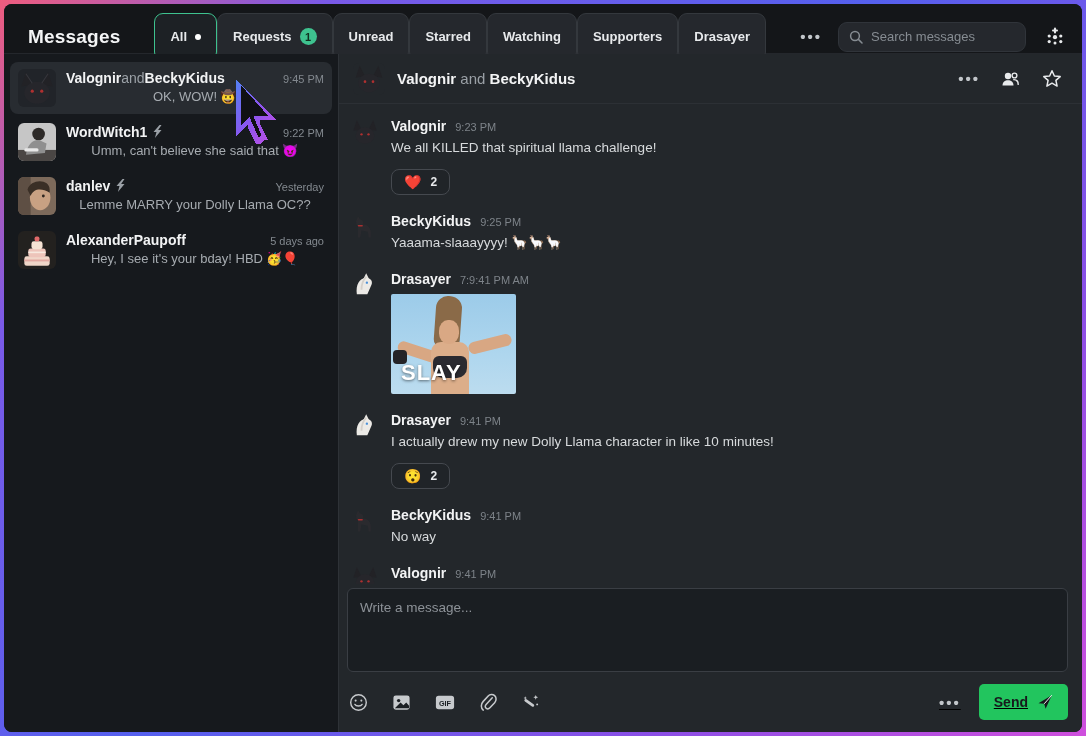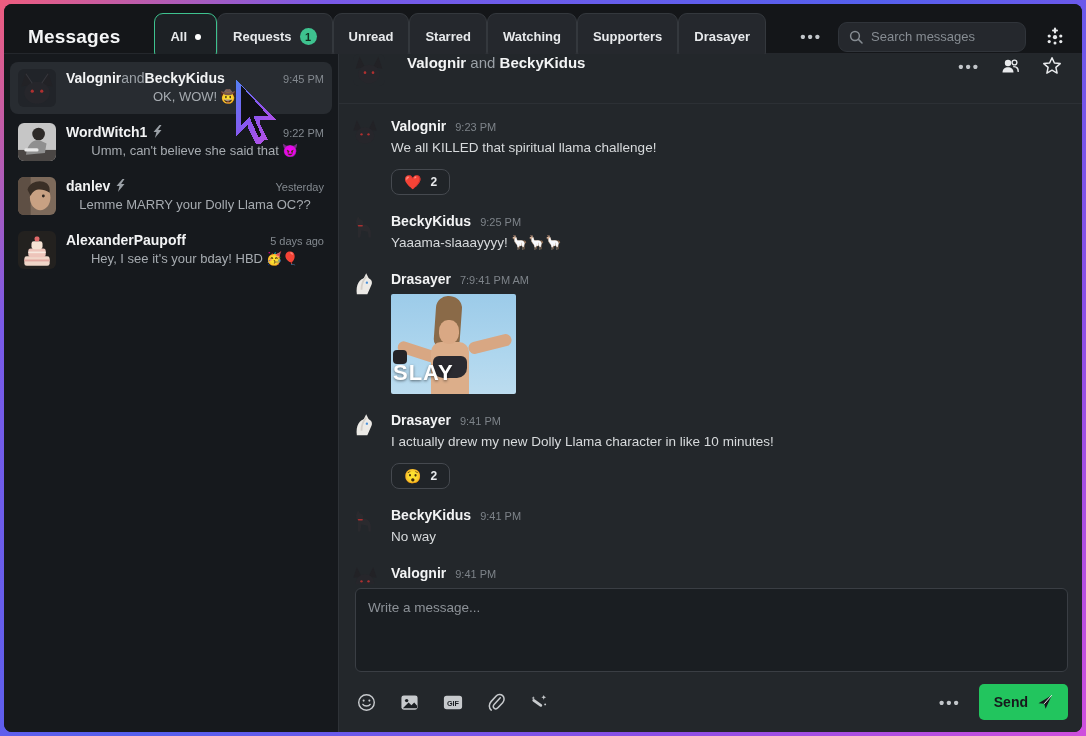--- a/index.html
+++ b/index.html
@@ -37,21 +37,21 @@
   .conv-main { flex:1; min-width:0; padding-top:1px; }
   .conv-top { display:flex; align-items:baseline; }
   .conv-name { font-size:14px; font-weight:700; color:#f2f3f4; white-space:nowrap; }
   .conv-sep { font-size:14px; color:#9aa0a6; font-weight:400; }
   .conv-time { margin-left:auto; font-size:11px; color:#83898f; padding-left:8px; white-space:nowrap; }
   .conv-preview { font-size:13px; color:#a6abb0; margin-top:3px; white-space:nowrap; overflow:hidden; text-overflow:ellipsis;text-align:center; }
   .vbadge { margin-left:5px; position:relative; top:1px; }
 
   
   .chat { flex:1; background:#23272b; border-left:1px solid #2e3237; display:flex; flex-direction:column; min-width:0; }
-  .chat-header { height:50px; flex:0 0 50px; display:flex; align-items:flex-start; gap:22px;
+  .chat-header { height:50px; flex:0 0 50px; display:flex; align-items:center; gap:12px;
     padding:0 18px 0 14px; border-bottom:1px solid #2c3035; }
   .chat-avatar { width:32px; height:32px; border-radius:6px; overflow:hidden; flex:0 0 32px; }
   .chat-title { font-size:15px; font-weight:700; color:#f3f4f5; }
   .chat-title .conv-sep { font-size:15px; }
   .chat-header-right { margin-left:auto; display:flex; align-items:center; gap:18px; }
   .icon-btn { background:none; border:none; cursor:pointer; display:inline-flex; align-items:center; justify-content:center; padding:2px; }
 
   .messages { flex:1; overflow:hidden; padding:14px 18px 8px 12px; }
   .msg { display:flex; gap:12px; margin-bottom:18px; }
   .msg-avatar { width:28px; height:28px; flex:0 0 28px; border-radius:5px; overflow:hidden; }
@@ -69,29 +69,29 @@
 
   .gif-image { width:125px; height:100px; margin-top:7px; border-radius:2px; position:relative; overflow:hidden;
     background:linear-gradient(180deg,#9ccbe9 0%,#aed6ee 60%,#bcdcef 100%); cursor:pointer; }
   .gif-image .fig-hair { position:absolute; left:44px; top:2px; width:26px; height:52px; background:#8a6a48; border-radius:12px 12px 8px 8px; transform:rotate(4deg); }
   .gif-image .fig-face { position:absolute; left:48px; top:26px; width:20px; height:24px; background:#d9a884; border-radius:45%; }
   .gif-image .fig-torso { position:absolute; left:40px; top:48px; width:38px; height:52px; background:#dcae8a; border-radius:10px 10px 0 0; }
   .gif-image .fig-bra { position:absolute; left:42px; top:62px; width:34px; height:22px; background:#2a2a30; border-radius:6px 6px 10px 10px; }
   .gif-image .fig-arm-l { position:absolute; left:6px; top:52px; width:42px; height:12px; background:#d8a783; border-radius:8px; transform:rotate(18deg); }
   .gif-image .fig-arm-r { position:absolute; right:4px; top:44px; width:44px; height:12px; background:#d8a783; border-radius:8px; transform:rotate(-14deg); }
   .gif-image .fig-glove { position:absolute; left:2px; top:56px; width:14px; height:14px; background:#242428; border-radius:4px; }
-  .gif-label { position:absolute; left:2px; bottom:8px; color:#ffffff; font-weight:700; font-size:22px;
+  .gif-label { position:absolute; left:10px; bottom:8px; color:#ffffff; font-weight:700; font-size:22px;
     letter-spacing:1px; text-shadow:0 1px 3px rgba(0,0,0,.55); font-family:"Liberation Sans",sans-serif;margin-top:28px; }
 
   
-  .composer { flex:0 0 140px; padding:4px 14px 12px 16px; display:flex; flex-direction:column; }
+  .composer { flex:0 0 140px; padding:4px 14px 12px 8px; display:flex; flex-direction:column; }
   .composer textarea { width:100%; height:84px; resize:none; background:#1a1e22; border:1px solid #3a3e44;
     border-radius:6px; padding:11px 12px; color:#d7dadc; font-size:13.5px; font-family:"Liberation Sans",sans-serif; outline:none; }
   .composer textarea::placeholder { color:#8d9298; }
-  .composer-toolbar { display:flex; align-items:center; gap:20px; margin-top:12px; }
+  .composer-toolbar { display:flex; align-items:center; gap:20px; margin-top:12px;text-decoration:underline; }
   .composer-right { margin-left:auto; display:flex; align-items:center; gap:18px; }
   .btn-send { background:#22c55e; color:#17191c; border:none; border-radius:5px; height:36px; padding:0 15px;
     font-size:14px; font-weight:700; display:inline-flex; align-items:center; gap:9px; cursor:pointer; }
 
   
   .cursor { position:absolute; left:228px; top:72px; width:52px; height:72px; z-index:50; pointer-events:none; }
 
   svg { display:block; }
 </style>
 </head>

